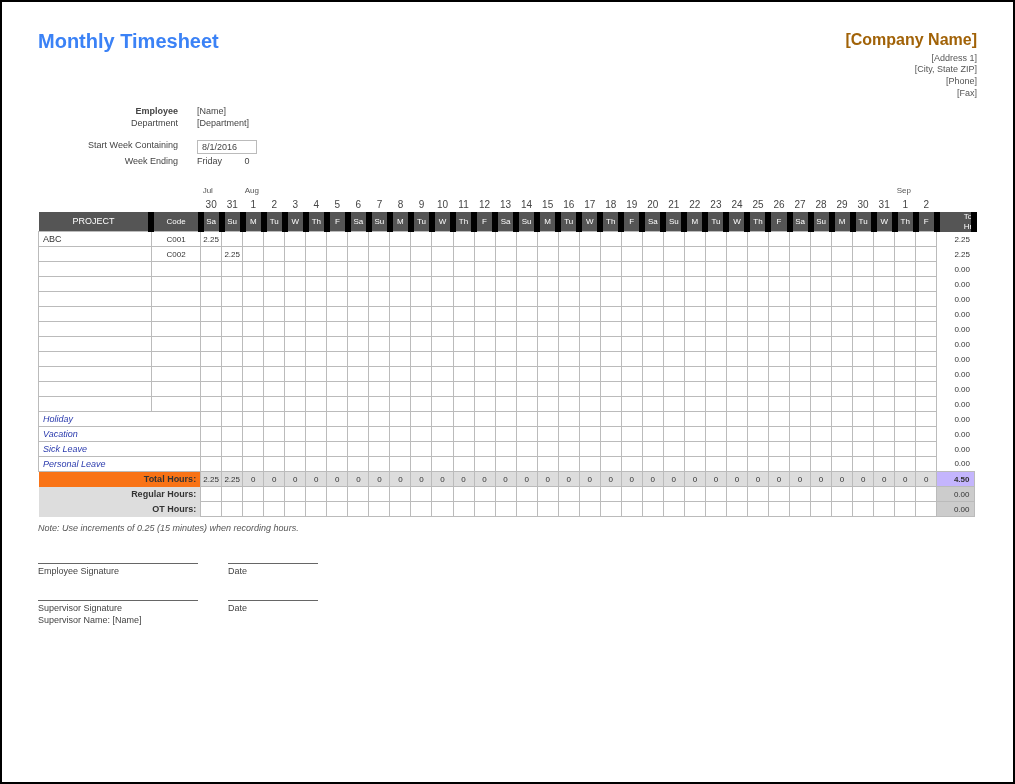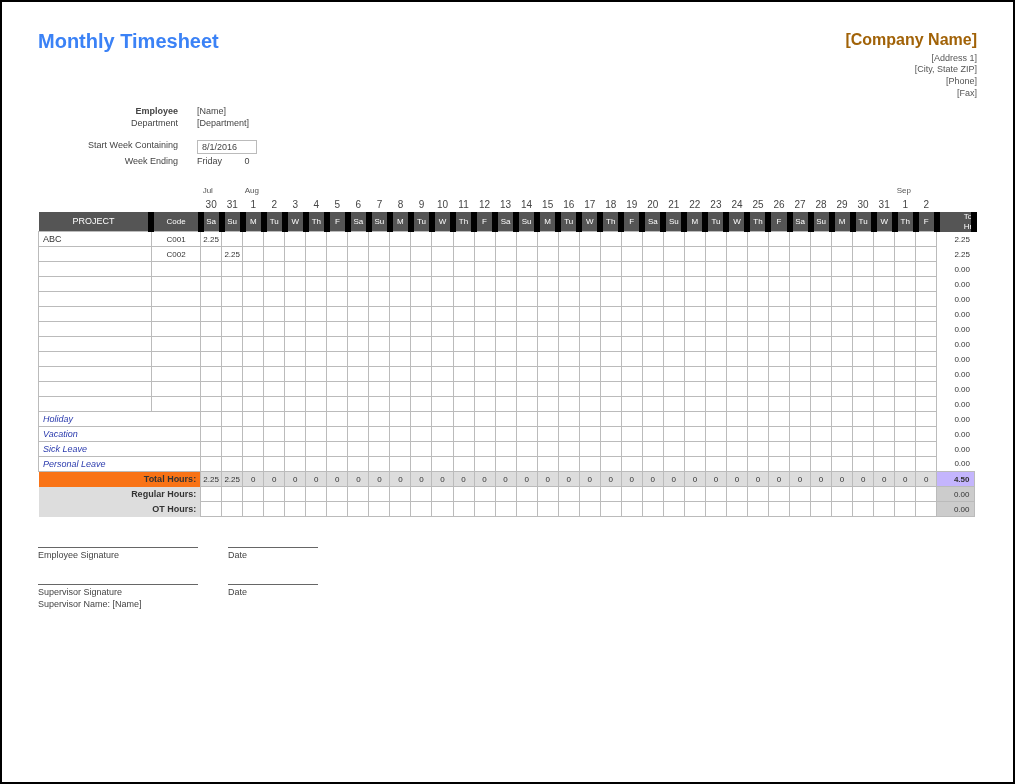--- a/index.html
+++ b/index.html
@@ -1148,20 +1148,21 @@
             <td></td>
             <td></td>
             <td></td>
             <td></td>
             <td class="grand-sm">0.00</td>
           </tr>
         </tbody>
     </table>
   </div>
 
+  <div class="note">Note: Use increments of 0.25 (15 minutes) when recording hours.</div>
 
   <div class="sigs">
     <div class="sig-row">
       <div class="sig-block">Employee Signature</div>
       <div class="sig-date">Date</div>
     </div>
     <div class="sig-row" style="margin-bottom:2px">
       <div class="sig-block">Supervisor Signature</div>
       <div class="sig-date">Date</div>
     </div>

